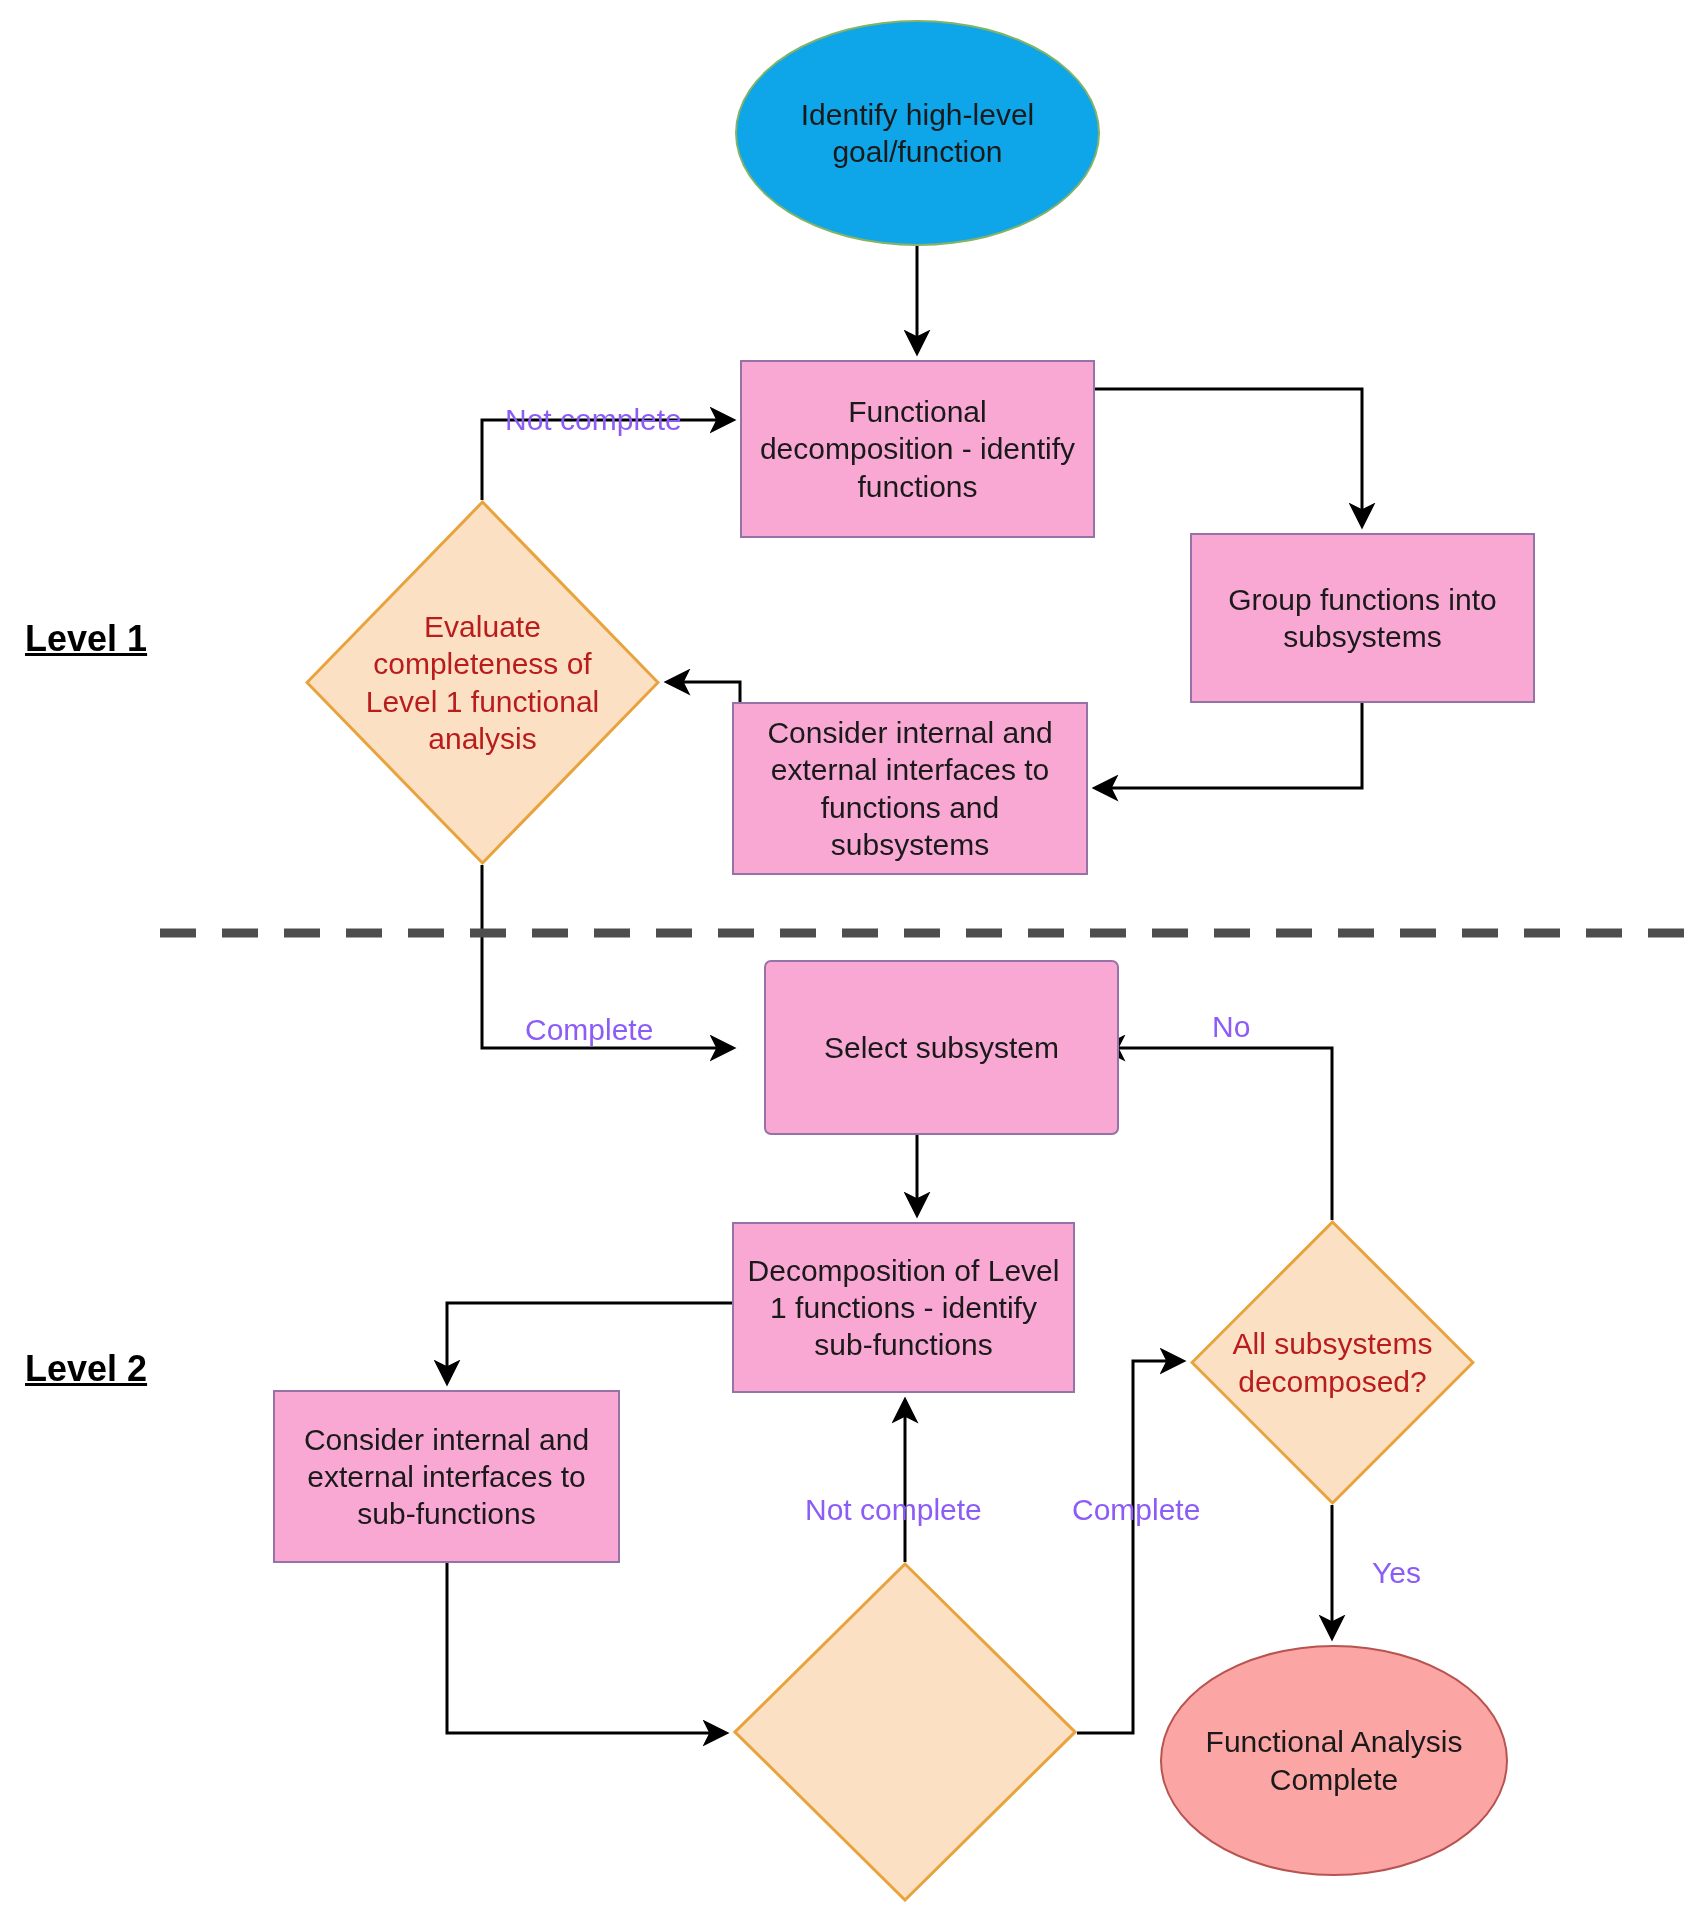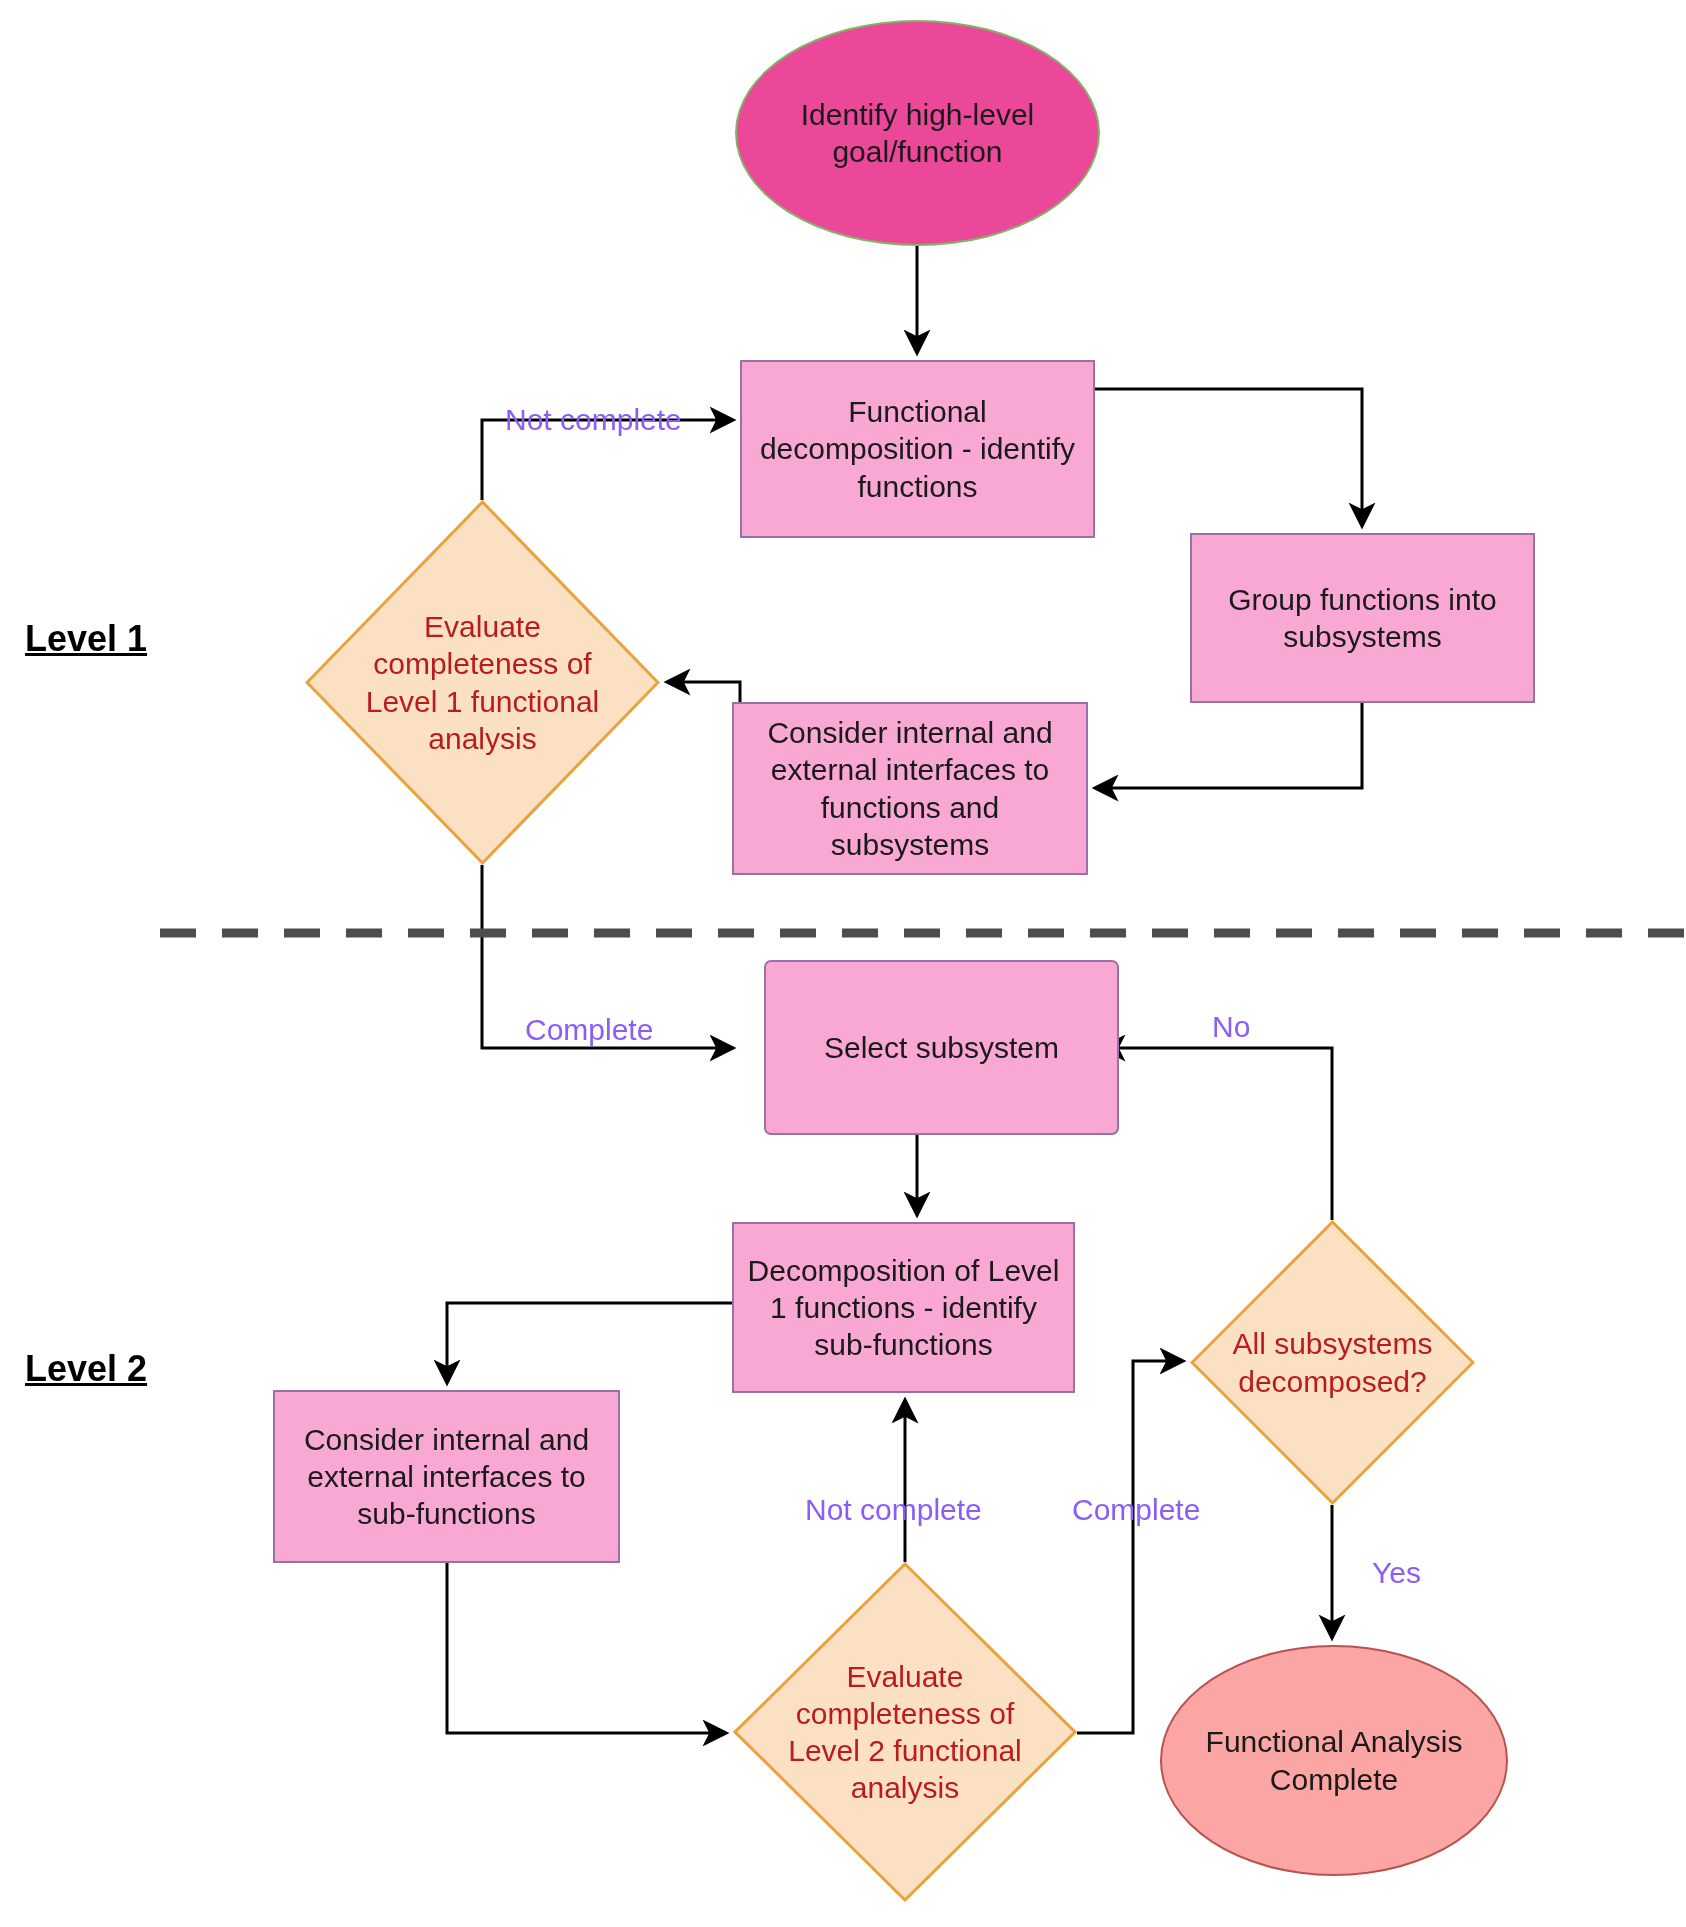--- a/index.html
+++ b/index.html
@@ -32,21 +32,21 @@
     text-align: center;
     color: #1a1a1a;
     line-height: 1.24;
   }
   .proc {
     background: #f9a8d4;
     border: 2px solid #9673a6;
     font-size: 30px;
   }
   .term-start {
-    background: #ec4899;
+    background: #0ea5e9;
     border: 2px solid #82b366;
     border-radius: 50%;
     font-size: 30px;
   }
   .term-end {
     background: #fca5a5;
     border: 2px solid #b85450;
     border-radius: 50%;
     font-size: 30px;
   }
@@ -177,21 +177,20 @@
     <svg class="shape" viewBox="0 0 285 285" preserveAspectRatio="none">
       <polygon points="142.5,2 283,142.5 142.5,283 2,142.5" fill="#fce0c4" stroke="#e8a33d" stroke-width="3"></polygon>
     </svg>
     <div class="dlabel" style="left:6%; width:88%;">All subsystems decomposed?</div>
   </div>
 
   <div class="diamond-wrap" style="left:733px; top:1562px; width:344px; height:340px;">
     <svg class="shape" viewBox="0 0 344 340" preserveAspectRatio="none">
       <polygon points="172,2 342,170 172,338 2,170" fill="#fce0c4" stroke="#e8a33d" stroke-width="3"></polygon>
     </svg>
-    <div class="dlabel">Evaluate completeness of Level 2 functional analysis</div>
   </div>
 
   <div class="node term-end" style="left:1160px; top:1645px; width:348px; height:231px;">
     <span class="inner">Functional Analysis Complete</span>
   </div>
 
   <div class="edge-label" style="left:505px; top:403px;">Not complete</div>
 
   <div class="edge-label" style="left:525px; top:1013px;">Complete</div>
 

